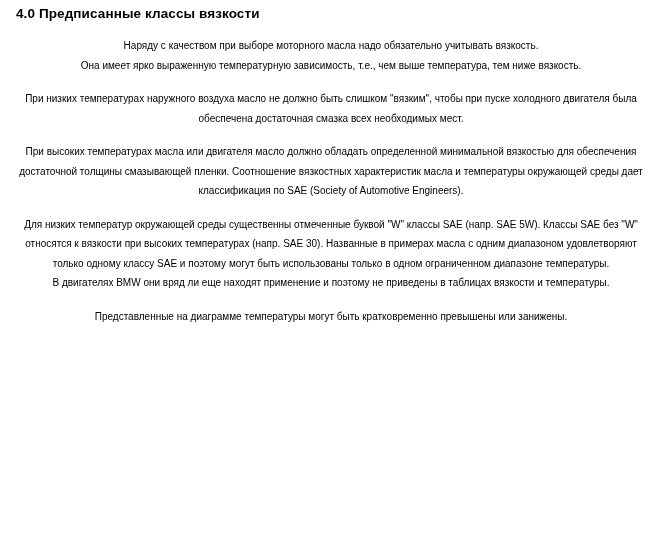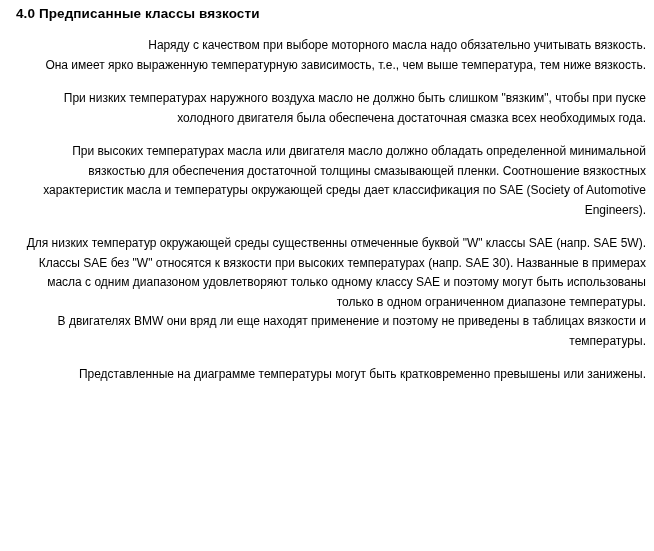--- a/index.html
+++ b/index.html
@@ -22,33 +22,33 @@
     position: relative;
   }
   .doc-title {
     font-size: 13.5px;
     font-weight: bold;
     line-height: 1.2;
     margin: 0 0 14px 0;
     letter-spacing: 0.1px;
   }
   .para {
-    font-size: 12px;
+    font-size: 10px;
     line-height: 19.5px;
     margin: 0 0 14px 0;
-    text-align: right;
+    text-align: center;
     max-width: 630px;
   }
   .para:last-child {
     margin-bottom: 12px;
   }
 </style>
 </head>
 <body>
 
 <div class="page">
   <h1 class="doc-title">4.0 Предписанные классы вязкости</h1>
   <p class="para">Наряду с качеством при выборе моторного масла надо обязательно учитывать вязкость.<br>Она имеет ярко выраженную температурную зависимость, т.е., чем выше температура, тем ниже вязкость.</p>
-  <p class="para">При низких температурах наружного воздуха масло не должно быть слишком "вязким", чтобы при пуске холодного двигателя была обеспечена достаточная смазка всех необходимых года.</p>
+  <p class="para">При низких температурах наружного воздуха масло не должно быть слишком "вязким", чтобы при пуске холодного двигателя была обеспечена достаточная смазка всех необходимых мест.</p>
   <p class="para">При высоких температурах масла или двигателя масло должно обладать определенной минимальной вязкостью для обеспечения достаточной толщины смазывающей пленки. Соотношение вязкостных характеристик масла и температуры окружающей среды дает классификация по SAE (Society of Automotive Engineers).</p>
   <p class="para">Для низких температур окружающей среды существенны отмеченные буквой "W" классы SAE (напр. SAE 5W). Классы SAE без "W" относятся к вязкости при высоких температурах (напр. SAE 30). Названные в примерах масла с одним диапазоном удовлетворяют только одному классу SAE и поэтому могут быть использованы только в одном ограниченном диапазоне температуры.<br>В двигателях BMW они вряд ли еще находят применение и поэтому не приведены в таблицах вязкости и температуры.</p>
   <p class="para">Представленные на диаграмме температуры могут быть кратковременно превышены или занижены.</p>
 </div>
 
 </body></html>

